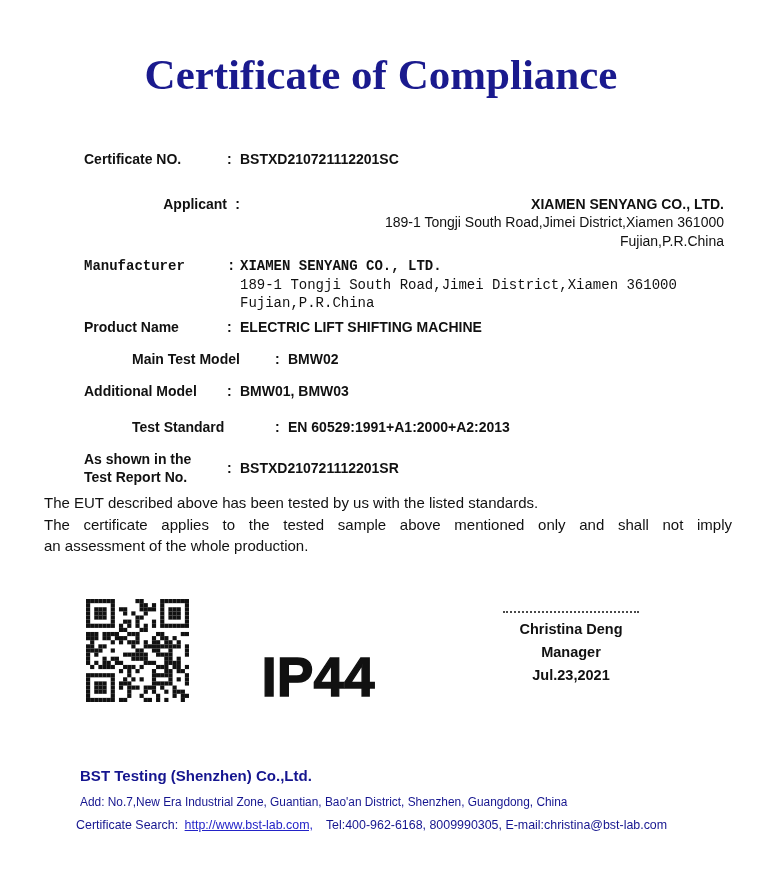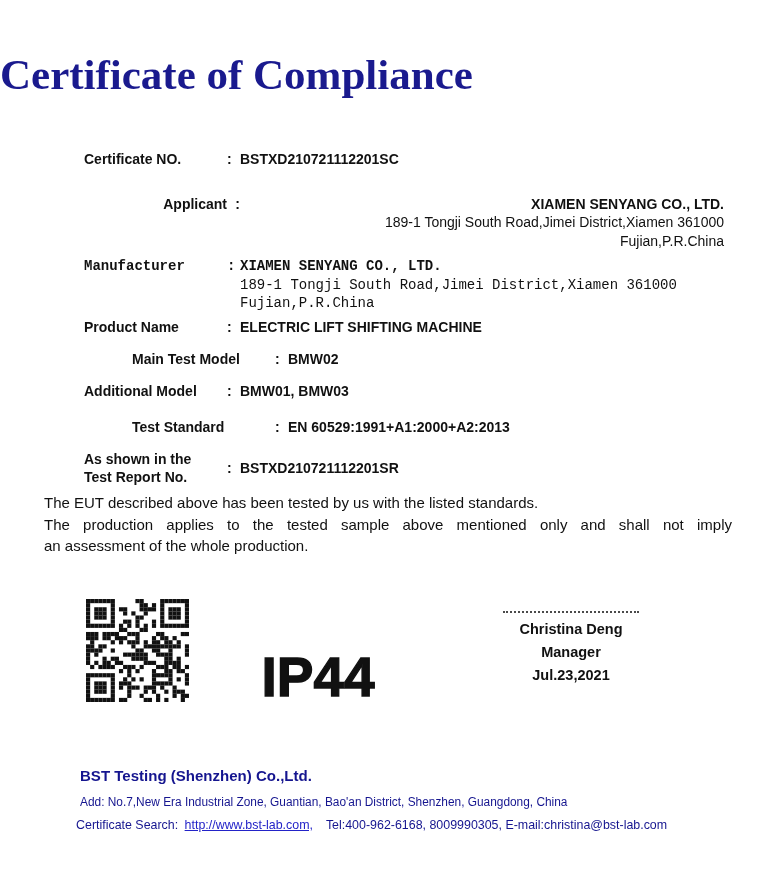--- a/index.html
+++ b/index.html
@@ -4,21 +4,21 @@
 <style>
   html,body{margin:0;padding:0;}
   body{
     width:762px;height:869px;background:#ffffff;position:relative;
     font-family:"Liberation Sans",sans-serif;color:#111111;overflow:hidden;
   }
   .page{position:absolute;inset:0;background:#ffffff;}
 
   
   .title{
-    position:absolute;top:50px;left:0;width:762px;text-align:left;
+    position:absolute;top:50px;left:0;width:762px;text-align:center;
     font-family:"Liberation Serif",serif;font-weight:bold;font-size:43px;
     color:#1a1a8e;white-space:nowrap;
   }
 
   
   .fields{position:absolute;left:84px;top:150px;width:640px;font-size:14px;}
   .frow{display:flex;align-items:flex-start;}
   .frow.center{align-items:center;}
   .flabel{width:143px;flex:none;font-weight:bold;line-height:18.5px;}
   .fcolon{width:13px;flex:none;font-weight:bold;line-height:18.5px;}
@@ -142,21 +142,21 @@
       <div class="fcolon">:</div>
       <div class="fbody">
           <div class="fval">BSTXD210721112201SR</div>
         </div>
     </div>
 
   </div>
 
   <div class="statement">
     <div>The EUT described above has been tested by us with the listed standards.</div>
-    <div class="just">The production applies to the tested sample above mentioned only and shall not imply</div>
+    <div class="just">The certificate applies to the tested sample above mentioned only and shall not imply</div>
     <div>an assessment of the whole production.</div>
   </div>
 
   <div class="qr">
     <svg id="qr-svg" viewBox="0 0 103 103" xmlns="http://www.w3.org/2000/svg">
         <rect x="0.00" y="0.00" width="4.17" height="4.17" fill="#111"></rect>
         <rect x="4.12" y="0.00" width="4.17" height="4.17" fill="#111"></rect>
         <rect x="8.24" y="0.00" width="4.17" height="4.17" fill="#111"></rect>
         <rect x="12.36" y="0.00" width="4.17" height="4.17" fill="#111"></rect>
         <rect x="16.48" y="0.00" width="4.17" height="4.17" fill="#111"></rect>

